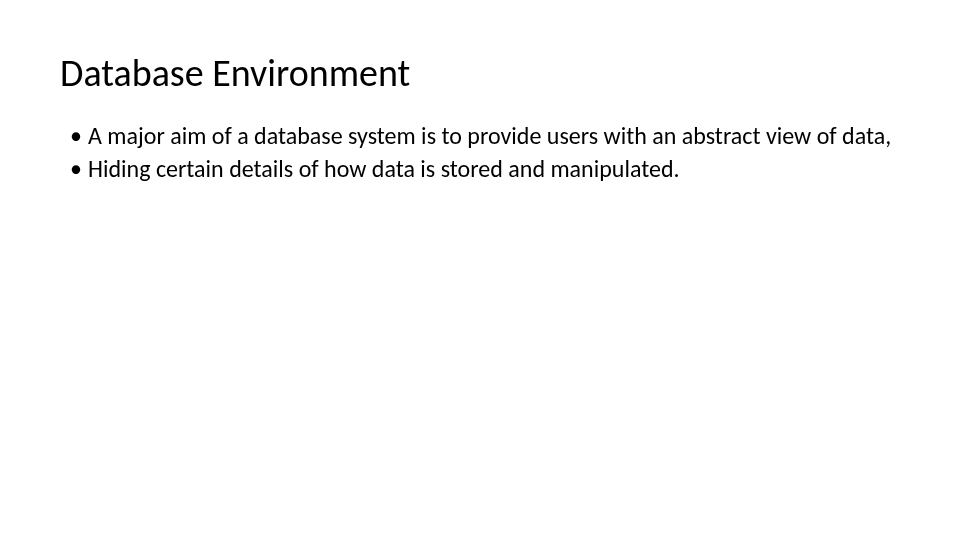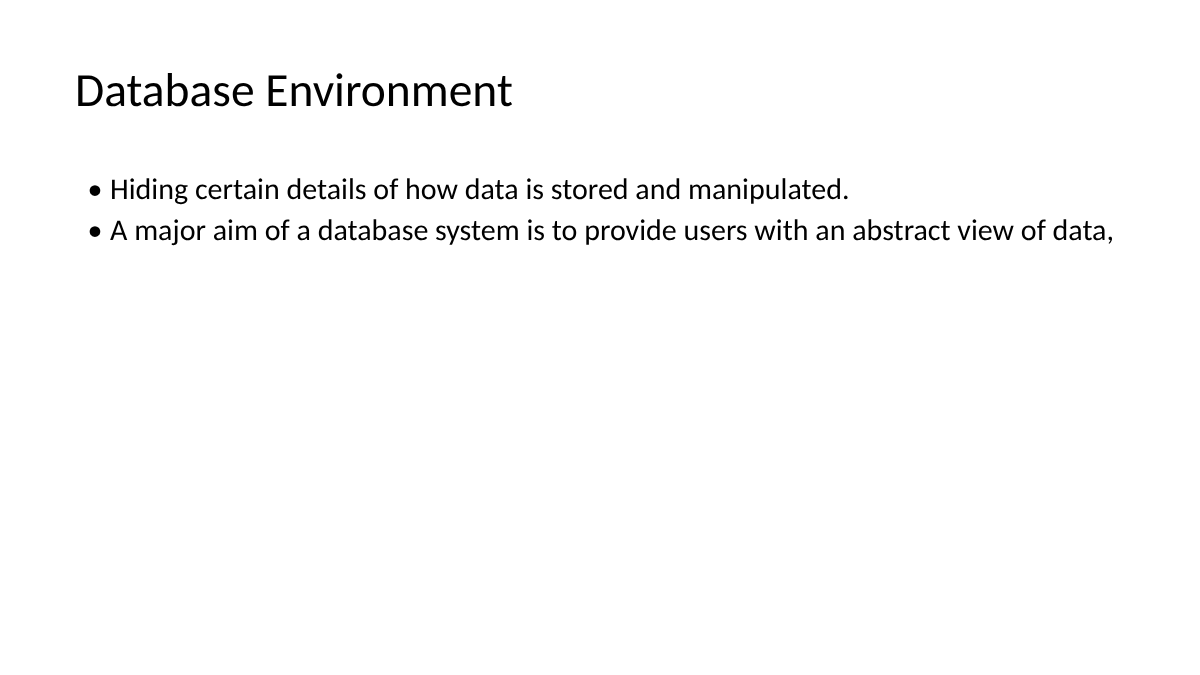--- a/index.html
+++ b/index.html
@@ -11,21 +11,21 @@
       width: 960px;
       height: 540px;
       background: #ffffff;
       font-family: Calibri, "Segoe UI", Arial, sans-serif;
       color: #000000;
       padding: 50px 60px 0 60px;
     }
     .title {
       font-size: 38px;
       font-weight: 400;
-      margin-bottom: 40px;
+      margin-bottom: 24px;
       letter-spacing: 0px;
     }
     .bullet-list {
       list-style: none;
       padding-left: 10px;
     }
     .bullet-item {
       font-size: 24px;
       line-height: 1.3;
       position: relative;
@@ -38,15 +38,15 @@
       left: 0;
       top: 0;
     }
   </style>
 </head>
 <body>
 
 <h1 class="title">Database Environment</h1>
 
 <ul class="bullet-list">
+  <li class="bullet-item">A major aim of a database system is to provide users with an abstract view of data,</li>
   <li class="bullet-item">Hiding certain details of how data is stored and manipulated.</li>
-  <li class="bullet-item">A major aim of a database system is to provide users with an abstract view of data,</li>
 </ul>
 
 </body></html>

